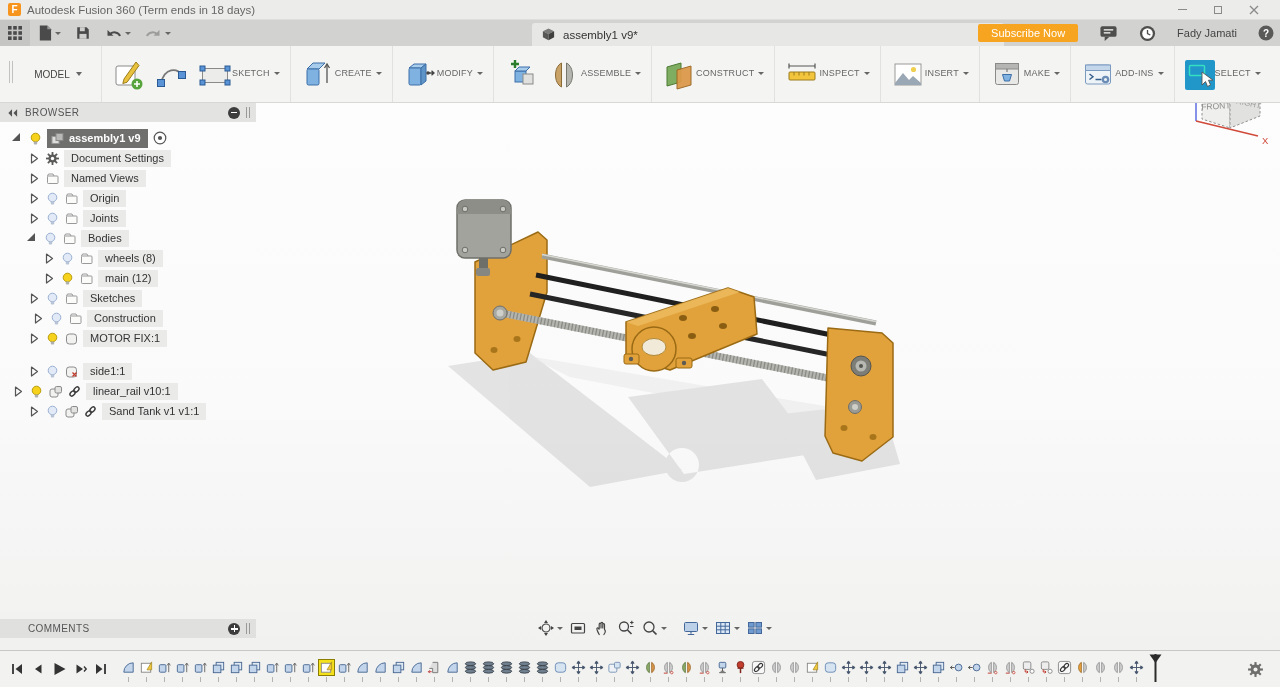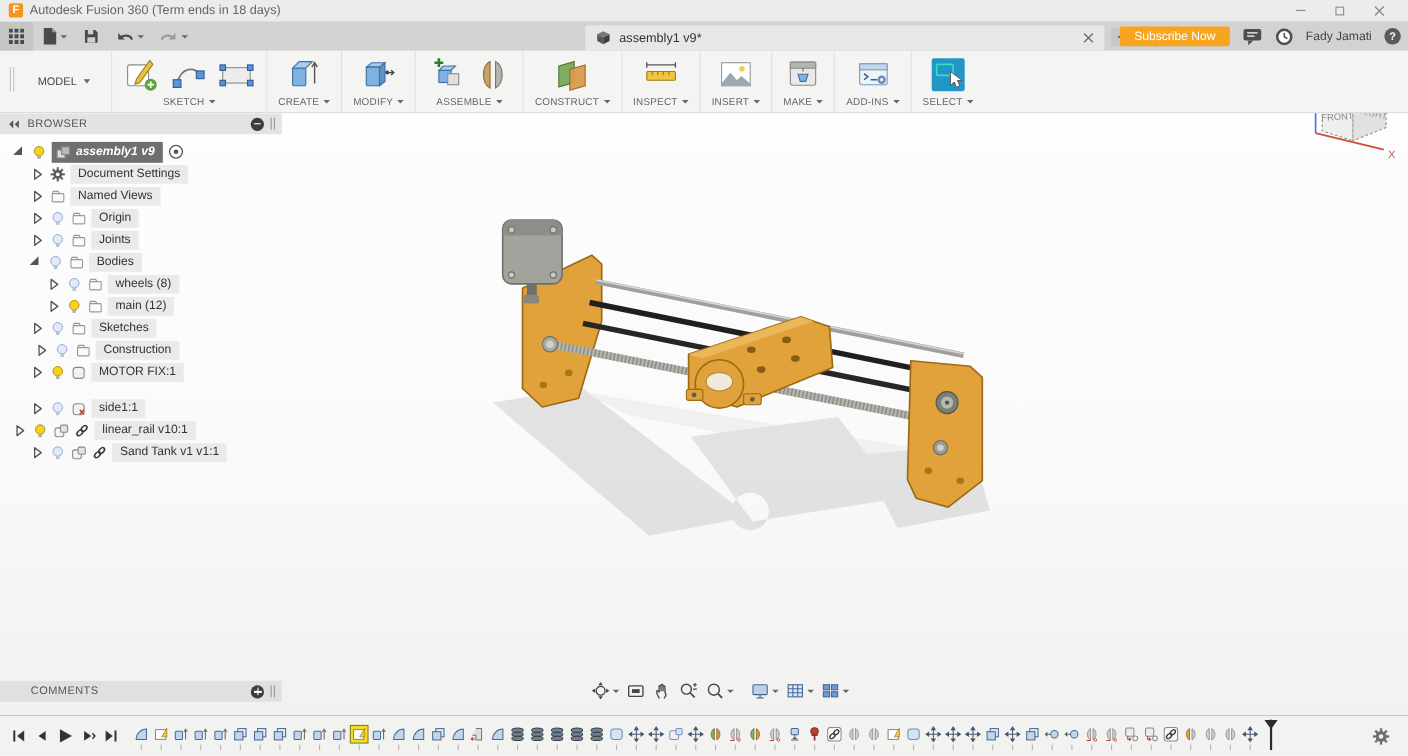--- a/index.html
+++ b/index.html
@@ -14,28 +14,28 @@
   .win-btn{width:36px;height:19px;display:flex;align-items:center;justify-content:center}
   .glyph-min{width:9px;height:0;border-bottom:1.5px solid #8a8a8a}
   .glyph-max{width:8px;height:8px;border:1.2px solid #8a8a8a}
   
   .tabstrip{height:26px;background:#d2d2d1;position:relative;display:flex;align-items:center}
   .qa-btn{height:26px;padding:0 7px;display:flex;align-items:center;justify-content:center;gap:3px}
   .qa-grid{background:#c5c5c4;width:30px}
   .doc-tab{position:absolute;left:532px;top:3px;width:472px;height:23px;background:#e7e7e6;border-radius:3px 3px 0 0;display:flex;align-items:center;gap:7px;padding:0 9px}
   .doc-label{font-size:11.5px;color:#333;flex:1}
   .tab-plus{position:absolute;left:1010px;top:5px;width:22px;height:17px;background:#c8c8c7;border-radius:2px;display:flex;align-items:center;justify-content:center}
-  .right-cluster{position:absolute;right:6px;top:0;height:26px;display:flex;align-items:center;gap:11px}
+  .right-cluster{position:absolute;right:6px;top:0;height:26px;display:flex;align-items:center;gap:21px}
   .subscribe{background:var(--accent,#f7a521);color:#fff;font-size:11px;padding:3px 13px;border-radius:2px;white-space:nowrap}
   .user-name{font-size:11px;color:#444}
   
   .toolbar{height:57px;background:#f4f4f3;border-bottom:1px solid #d8d8d7;display:flex;align-items:stretch}
   .tb-grip{width:4px;height:22px;border-left:1px solid #c2c2c1;border-right:1px solid #c2c2c1;margin:15px 2px 0 9px}
   .model-btn{width:86px;display:flex;align-items:center;justify-content:center;gap:6px;font-size:10px;color:#444}
-  .tgroup{border-left:1px solid #e1e1df;display:flex;flex-direction:column;align-items:center;padding:3px 10px 2px}
+  .tgroup{border-left:1px solid #e1e1df;display:flex;flex-direction:row;align-items:center;padding:3px 10px 2px}
   .tg-icons{flex:1;display:flex;align-items:center;gap:9px}
   .tg-label{font-size:9px;color:#666;display:flex;align-items:center;gap:4px;padding-bottom:3px;letter-spacing:.2px}
   .caret{width:0;height:0;border-left:3.5px solid transparent;border-right:3.5px solid transparent;border-top:4px solid #666}
   .caret.sm{border-left-width:3px;border-right-width:3px;border-top-width:3.5px}
   .select-tile{width:30px;height:30px;background:var(--selblue,#2196c9);border-radius:2px;display:flex;align-items:center;justify-content:center}
   
   .canvas{position:relative;height:547px;background:linear-gradient(180deg,#fdfdfd 0%,#fafafa 55%,#f1f1f0 100%);overflow:hidden}
   .panel-header{height:19px;background:#e3e3e2;display:flex;align-items:center;gap:6px;padding:0 6px;font-size:10px;color:#555;letter-spacing:.4px}
   .browser-panel{position:absolute;left:0;top:0;width:256px}
   .ph-grip{width:4px;height:11px;border-left:1px solid #999;border-right:1px solid #999}
@@ -372,21 +372,21 @@
           <path d="M6.5 2.5 L2.5 6.5 L6.5 10.5 Z M12 2.5 L8 6.5 L12 10.5 Z" fill="#555"></path>
         </svg>
       <span>BROWSER</span>
       <span class="sp"></span>
       <span class="dark-dot">
           <span class="dd-minus"></span>
         </span>
       <span class="ph-grip"></span>
     </div>
     <div class="brows" id="browser-rows">
-        <div class="brow" style="padding-left: 12px; font-style: italic;">
+        <div class="brow" style="padding-left: 12px;">
           <span class="tri-exp"></span>
           <span class="icn">
             <svg width="15" height="15" viewBox="0 0 15 15">
               <circle cx="7.5" cy="6.5" r="4.3" fill="#f6d21c" stroke="#b09400" stroke-width="0.9"></circle>
               <rect x="5.8" y="10.6" width="3.4" height="3" rx="1" fill="#b0b0af"></rect>
             </svg>
           </span>
           <span class="selwrap">
             <span class="icn">
               <svg width="15" height="15" viewBox="0 0 15 15">

